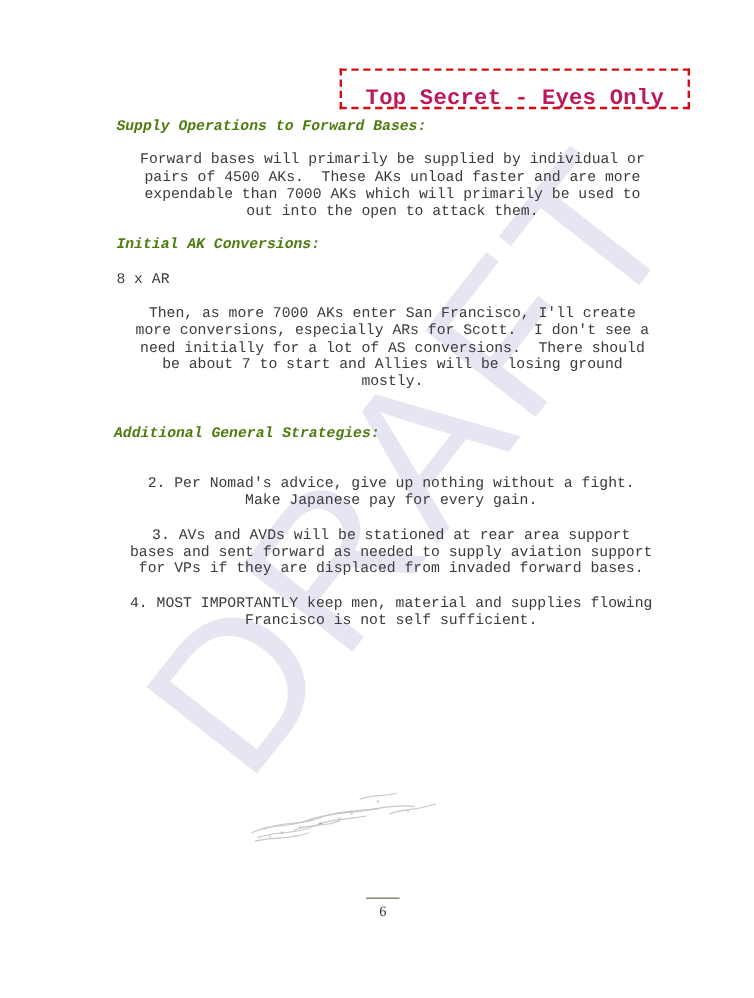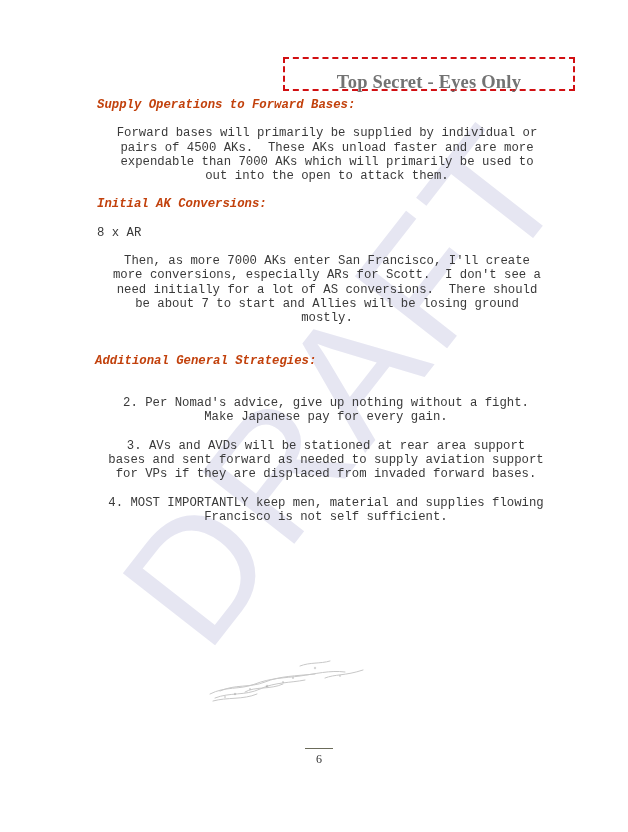--- a/index.html
+++ b/index.html
@@ -45,41 +45,41 @@
       width: 292px;
       height: 34px;
       border: 2px dashed #d10f12;
       box-sizing: border-box;
       display: flex;
       align-items: center;
       justify-content: center;
       z-index: 2;
     }
     .stamp-text {
-      font-family: Liberation Serif, serif;
+      font-family: Liberation Mono, monospace;
       font-weight: 700;
       font-size: 18.5px;
-      color: #737373;
+      color: #be185d;
       letter-spacing: 0.2px;
       white-space: nowrap;
       margin-top: 16px;
     }
     .content {
       position: absolute;
       left: 97px;
       top: 98px;
       width: 460px;
       z-index: 1;
       font-size: 12.3px;
       line-height: 14.2px;
     }
     .heading {
       font-weight: 700;
       font-style: italic;
-      color: #c2410c;
+      color: #4d7c0f;
       margin: 0;
       white-space: pre;
     }
     .para {
       margin: 0;
       white-space: pre;
       text-align: center;
     }
     .gap { height: 14.2px; }
     .gap2 { height: 28.4px; }

